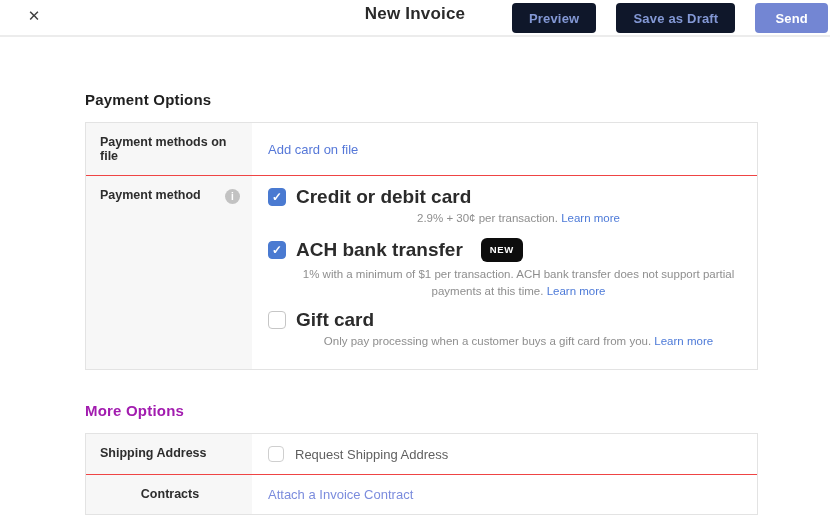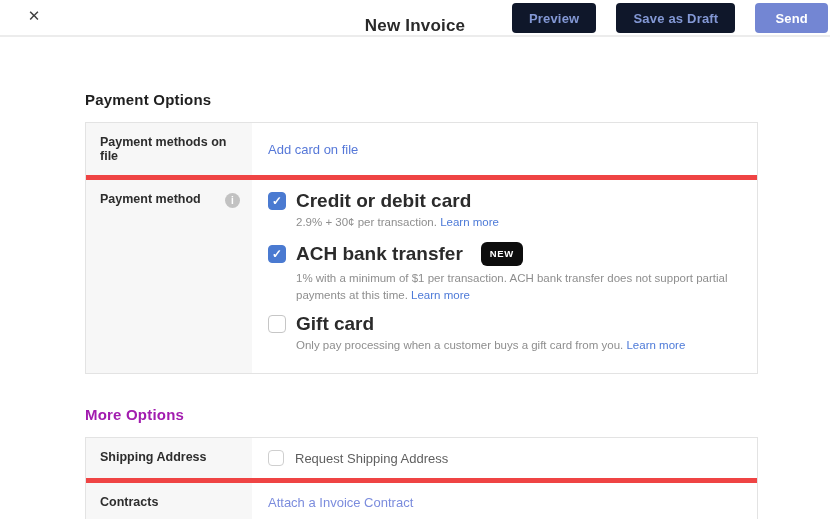--- a/index.html
+++ b/index.html
@@ -6,39 +6,39 @@
   html,body { width:830px; height:519px; background:#fff; overflow:hidden;
               font-family:"Liberation Sans", sans-serif; }
 
   
   .header { position:relative; height:37px; background:#fff;
             border-bottom:2px solid #ececec;
             display:flex; align-items:center; }
   .close-btn { position:absolute; left:22px; top:4px; width:24px; height:24px;
                display:flex; align-items:center; justify-content:center;
                font-size:15px; color:#3f3f3f; cursor:pointer; font-weight:400; }
-  .header-title { position:absolute; left:0; right:0; top:16px; text-align:center;
+  .header-title { position:absolute; left:0; right:0; top:4px; text-align:center;
                   font-size:17px; font-weight:700; color:#2a2a2a; letter-spacing:.2px; }
   .header-actions { position:absolute; right:2px; top:3px; display:flex; gap:20px; }
   .btn { height:30px; border:none; border-radius:4px; padding:0 17px;
          font-family:"Liberation Sans", sans-serif;
          font-size:13px; font-weight:700; cursor:pointer; letter-spacing:.2px; }
   .btn.secondary { background:#0f172a; color:#8398d5; }
   .btn.primary   { background:#7386d3; color:#ffffff; padding:0 20px; }
 
   
   .content { padding:0 72px 0 85px; }
   .section-heading { font-size:15px; font-weight:700; letter-spacing:.2px; }
   .heading-dark { color:#1f1f1f; margin-top:54px; }
   .heading-gray { color:#a21caf; margin-top:32px; }
 
   
   .opt-table { margin-top:14px; border:1px solid #e3e3e3; background:#fff; }
   .row { display:flex; }
-  .row + .row { border-top:5px solid #ef4444; }
+  .row + .row { border-top:1px solid #ef4444;text-align:center; }
   .cell-label { width:166px; flex:0 0 166px; background:#f7f7f7;
                 padding:12px 12px 12px 14px;
                 font-size:12.5px; font-weight:700; color:#2d2d2d; }
   .cell-label.with-icon { display:flex; justify-content:space-between; align-items:flex-start; }
   .cell-value { flex:1; padding:11px 16px; display:flex; align-items:center; }
   .row.tall .cell-value { display:block; padding:12px 16px 8px 16px; }
   .row.short { min-height:40px; }
 
   .link { color:#5678d8; font-size:13px; text-decoration:none; cursor:pointer; }
   .link-light { color:#7b8cdd; }

